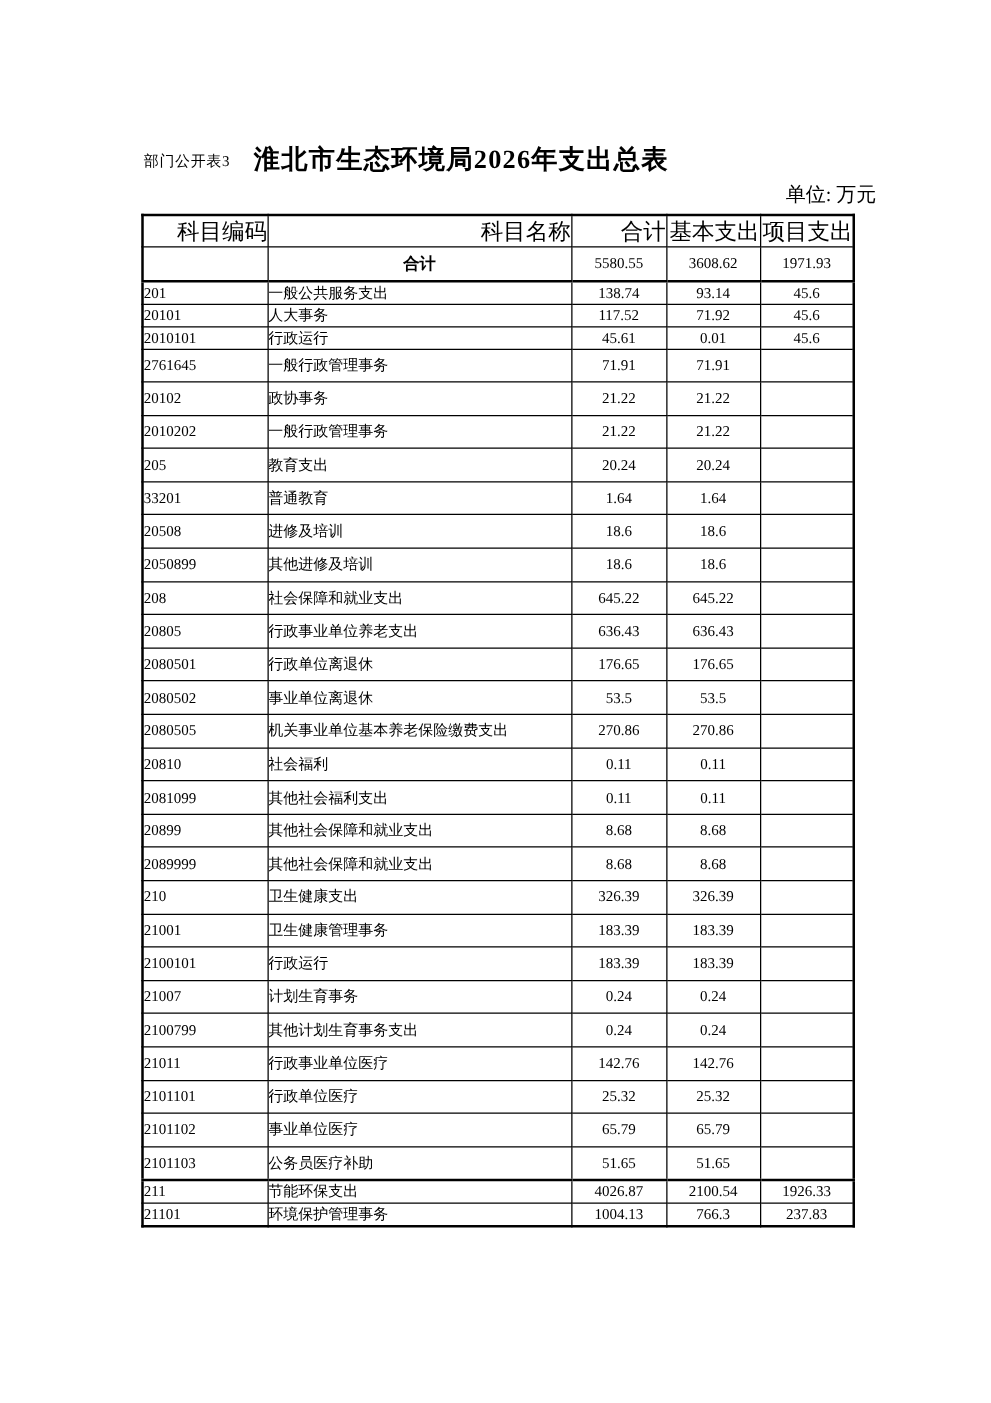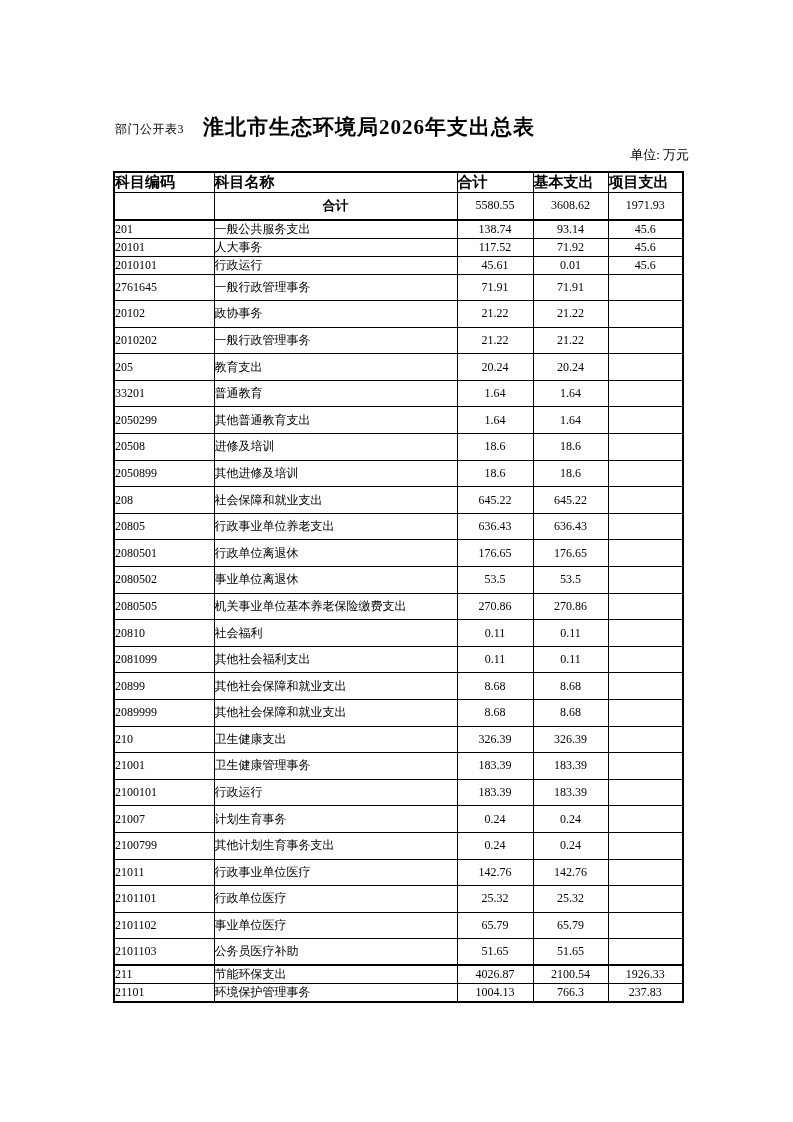--- a/index.html
+++ b/index.html
@@ -25,23 +25,23 @@
     left: 0;
     top: 113px;
     width: 738px;
     text-align: center;
     font-size: 21px;
     font-weight: bold;
     letter-spacing: 1px;
   }
   .unit-note {
     position: absolute;
-    right: 104px;
+    right: 92px;
     top: 146px;
-    font-size: 13px;
+    font-size: 16px;
   }
   table.budget {
     position: absolute;
     left: 113px;
     top: 171px;
     width: 569px;
     border-collapse: collapse;
     table-layout: fixed;
     border: 2px solid #000000;
   }
@@ -53,23 +53,23 @@
   table.budget th, table.budget td {
     border: 1px solid #000000;
     padding: 0;
     font-size: 12px;
     vertical-align: middle;
     white-space: nowrap;
     overflow: hidden;
   }
   table.budget thead tr { height: 19px; }
   table.budget thead th {
-    font-weight: bold;
-    font-size: 15px;
-    text-align: left;
+    font-weight: normal;
+    font-size: 18px;
+    text-align: right;
   }
   td.code { text-align: left; padding-left: 3px; }
   td.name { text-align: left; padding-left: 6px; }
   td.num  { text-align: center; }
   tr.total { height: 27px; }
   tr.total td { border-bottom-width: 2px; }
   tr.total td.name { text-align: center; font-weight: bold; font-size: 13px; }
   tr.tall { height: 26.6px; }
   tr.compact { height: 16px; padding-left: 44px; }
   tr.thick-top td { border-top-width: 2px; }
@@ -157,27 +157,20 @@
     <td class="num"></td>
   </tr>
         <tr class="tall">
     <td class="code">33201</td>
     <td class="name">普通教育</td>
     <td class="num">1.64</td>
     <td class="num">1.64</td>
     <td class="num"></td>
   </tr>
         <tr class="tall">
-    <td class="code">2050299</td>
-    <td class="name">其他普通教育支出</td>
-    <td class="num">1.64</td>
-    <td class="num">1.64</td>
-    <td class="num"></td>
-  </tr>
-        <tr class="tall">
     <td class="code">20508</td>
     <td class="name">进修及培训</td>
     <td class="num">18.6</td>
     <td class="num">18.6</td>
     <td class="num"></td>
   </tr>
         <tr class="tall">
     <td class="code">2050899</td>
     <td class="name">其他进修及培训</td>
     <td class="num">18.6</td>

